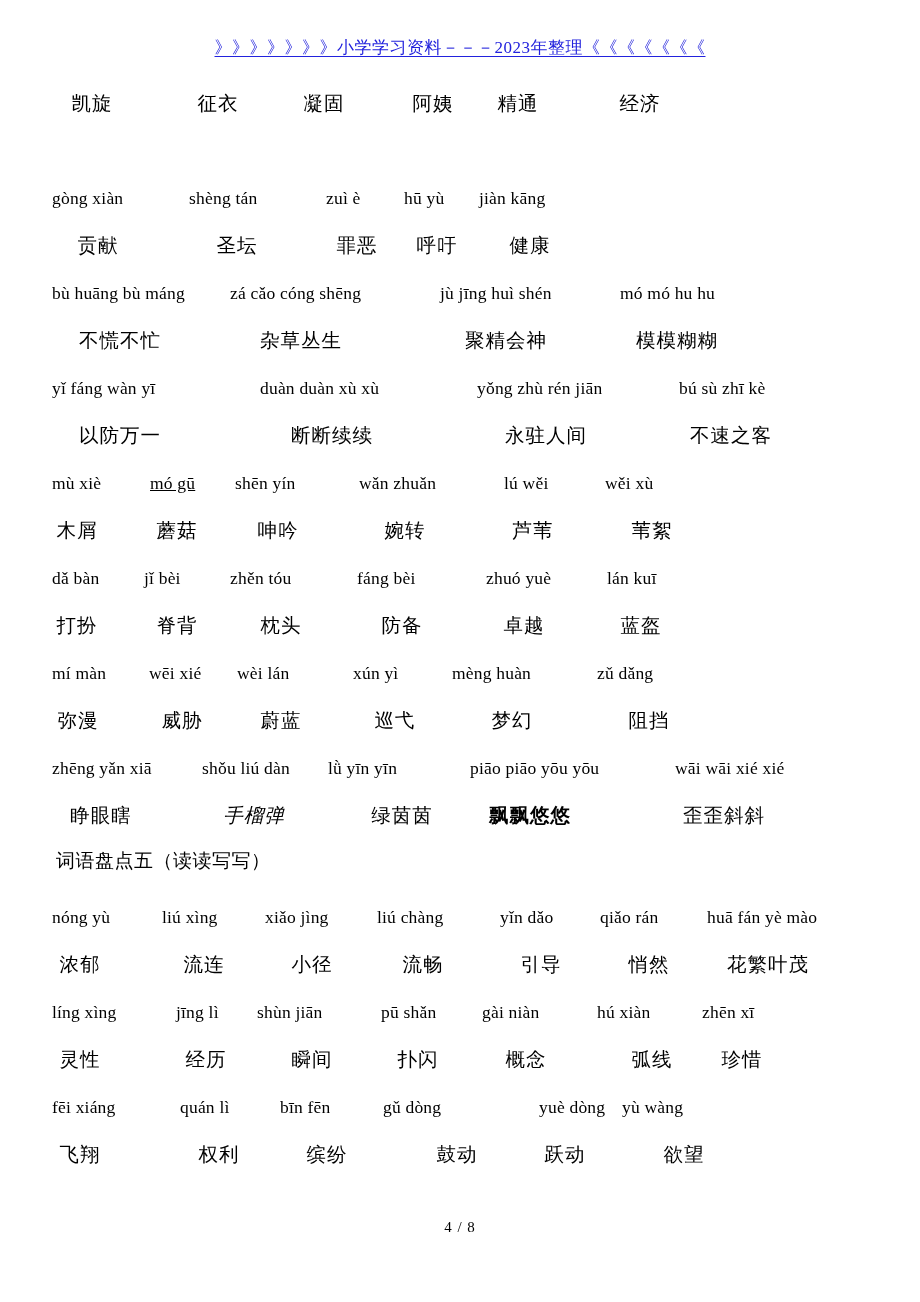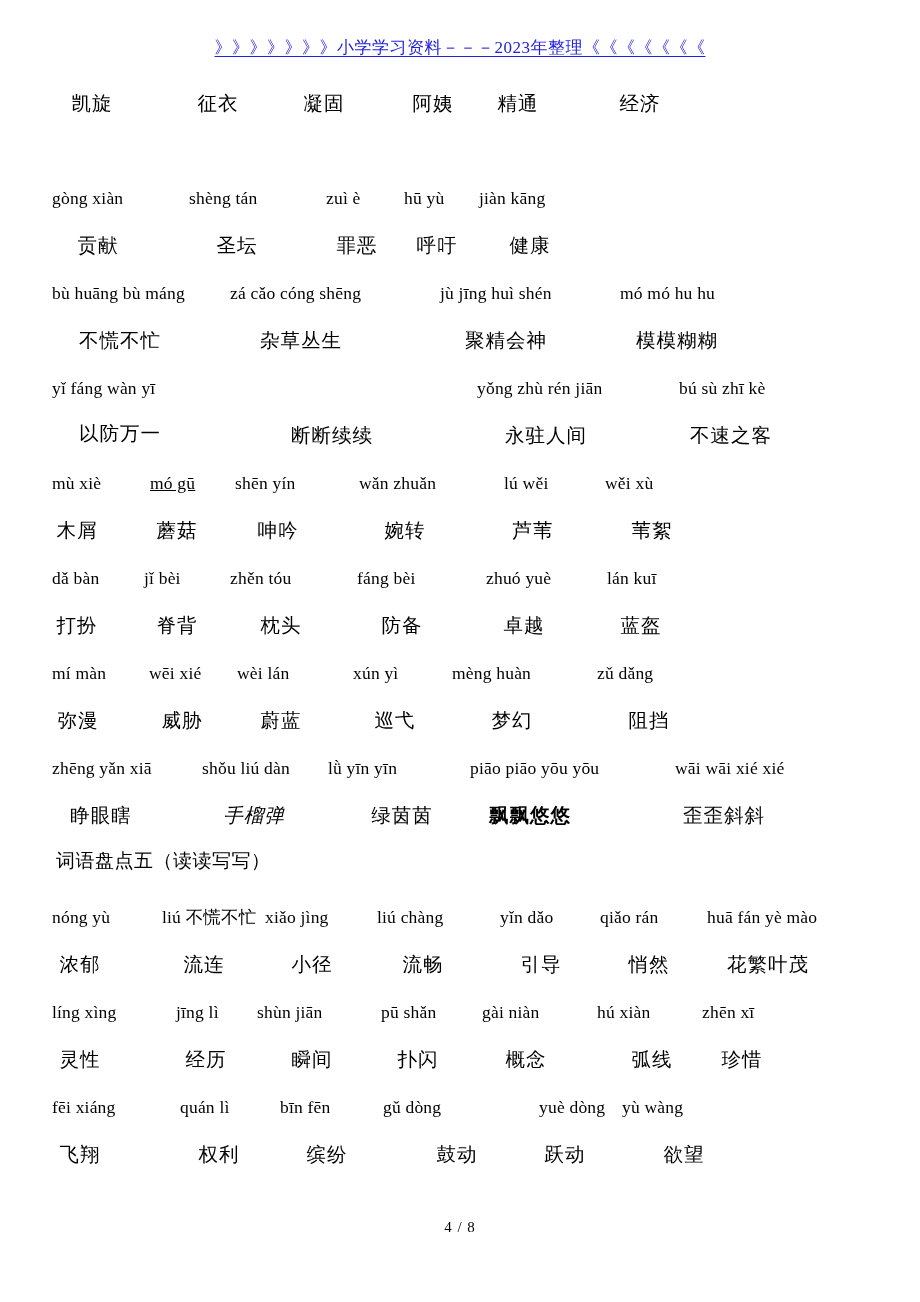--- a/index.html
+++ b/index.html
@@ -143,25 +143,26 @@
         <div class="hanzi-line">
           <span class="cell" style="left: 68px;">不慌不忙</span>
           <span class="cell" style="left: 249px;">杂草丛生</span>
           <span class="cell" style="left: 454px;">聚精会神</span>
           <span class="cell" style="left: 625px;">模模糊糊</span>
         </div>
       </div>
       <div class="word-row">
         <div class="pinyin-line">
           <span class="cell" style="left: 0px;">yǐ fáng wàn yī</span>
+          <span class="cell" style="left: 208px;">duàn duàn xù xù</span>
           <span class="cell" style="left: 425px;">yǒng zhù rén jiān</span>
           <span class="cell" style="left: 627px;">bú sù zhī kè</span>
         </div>
         <div class="hanzi-line">
-          <span class="cell" style="left: 68px; font-family: Liberation Mono, monospace;">以防万一</span>
+          <span class="cell" style="left: 68px;">以防万一</span>
           <span class="cell" style="left: 280px;">断断续续</span>
           <span class="cell" style="left: 494px;">永驻人间</span>
           <span class="cell" style="left: 679px;">不速之客</span>
         </div>
       </div>
       <div class="word-row">
         <div class="pinyin-line">
           <span class="cell" style="left: 0px;">mù xiè</span>
           <span class="cell" style="left: 98px; text-decoration: underline;">mó gū</span>
           <span class="cell" style="left: 183px;">shēn yín</span>
@@ -231,21 +232,21 @@
         </div>
       </div>
     </div>
 
   <div class="section-heading">词语盘点五（读读写写）</div>
 
   <div class="rows">
       <div class="word-row">
         <div class="pinyin-line">
           <span class="cell" style="left: 0px;">nóng yù</span>
-          <span class="cell" style="left: 110px;">liú 不慌不忙</span>
+          <span class="cell" style="left: 110px;">liú xìng</span>
           <span class="cell" style="left: 213px;">xiǎo jìng</span>
           <span class="cell" style="left: 325px;">liú chàng</span>
           <span class="cell" style="left: 448px;">yǐn dǎo</span>
           <span class="cell" style="left: 548px;">qiǎo rán</span>
           <span class="cell" style="left: 655px;">huā fán yè mào</span>
         </div>
         <div class="hanzi-line">
           <span class="cell" style="left: 28px;">浓郁</span>
           <span class="cell" style="left: 152px;">流连</span>
           <span class="cell" style="left: 260px;">小径</span>

